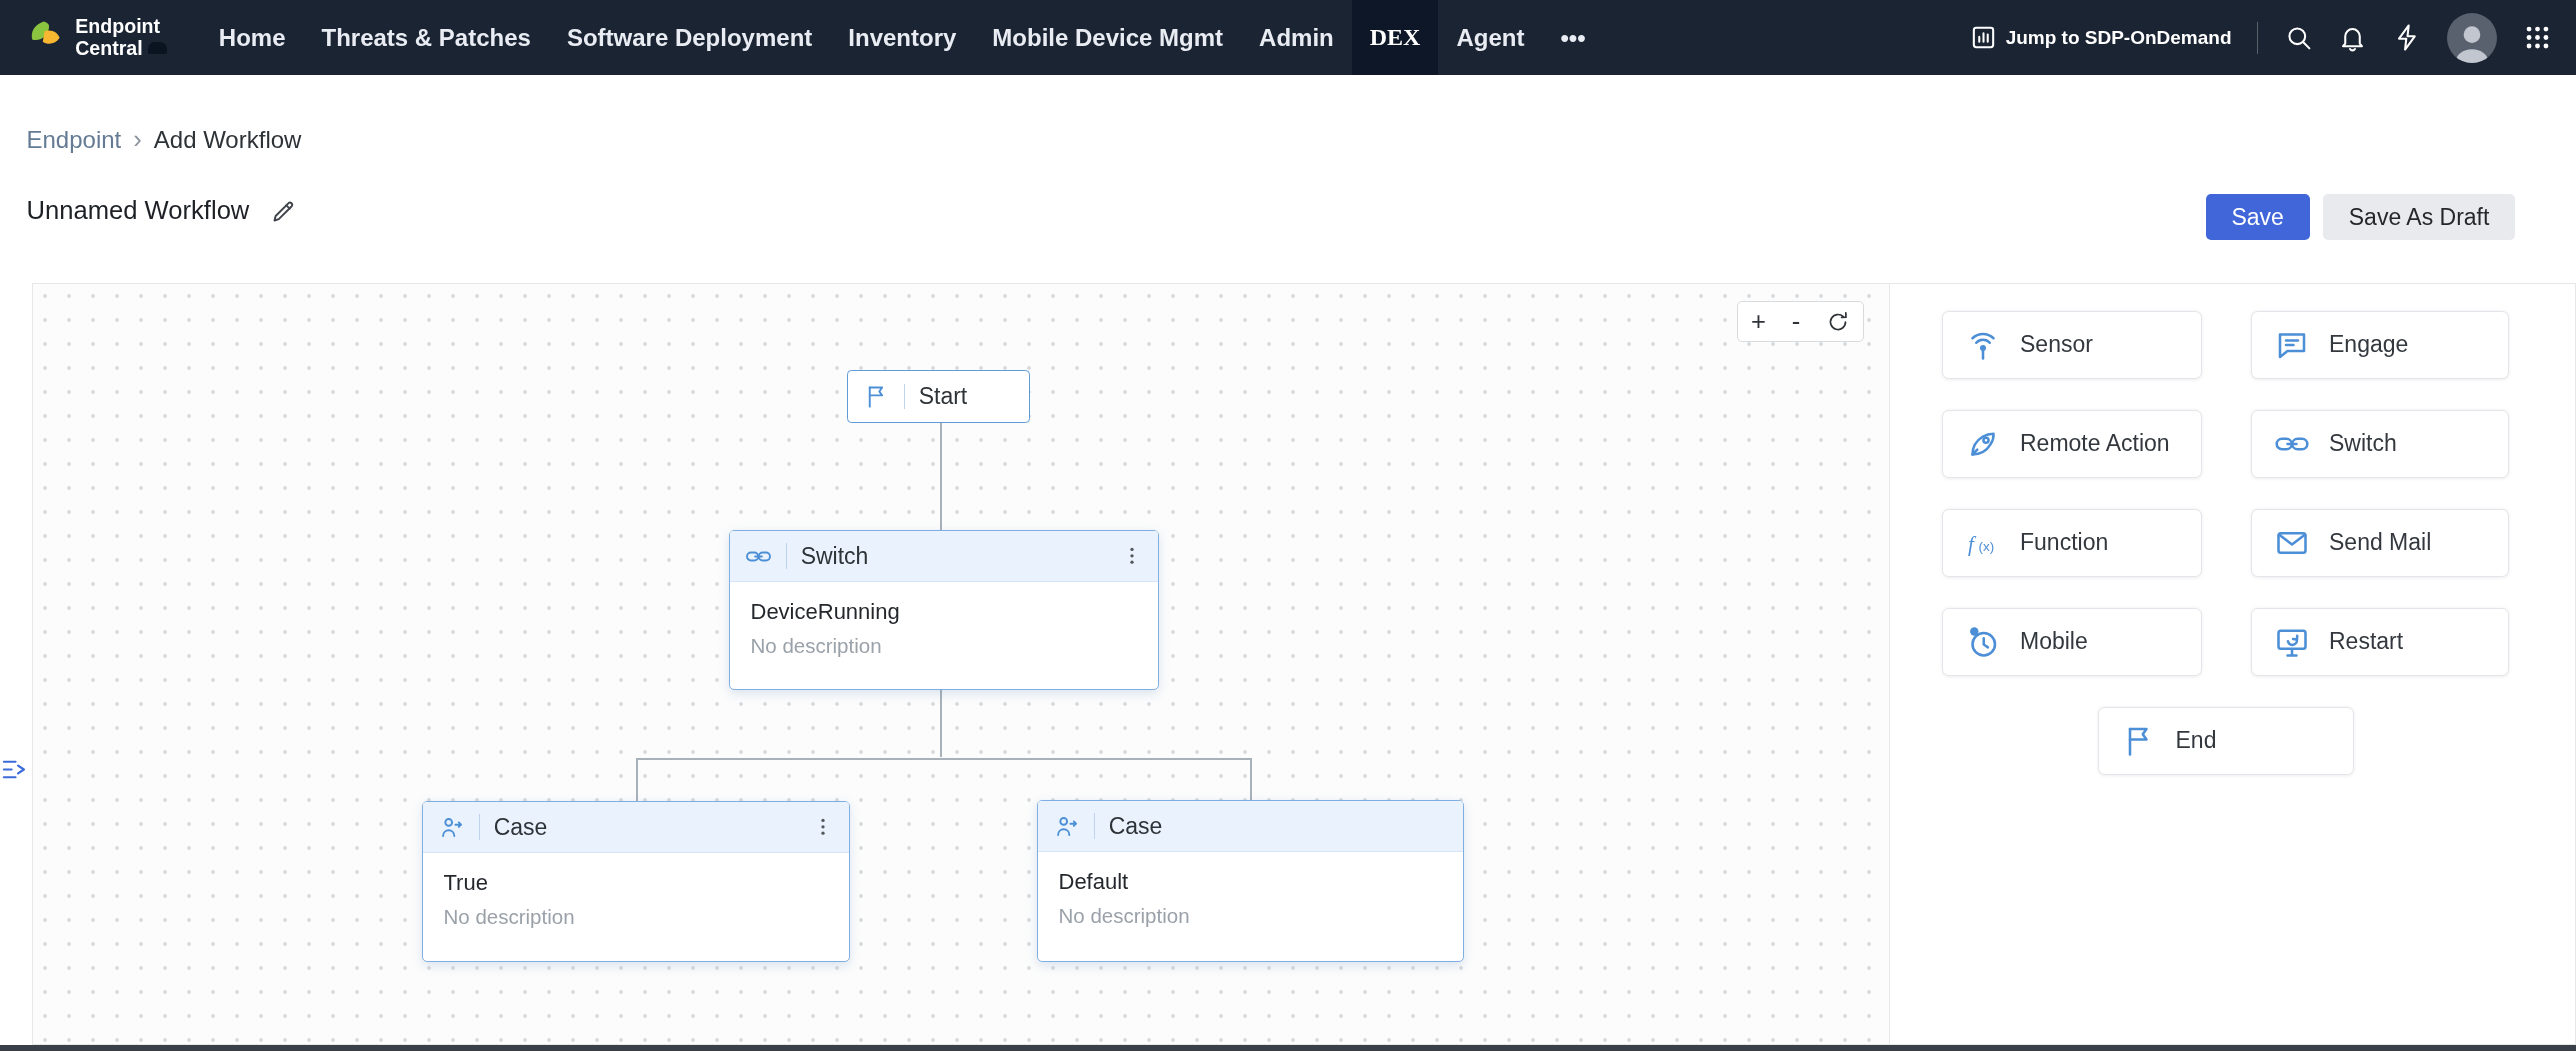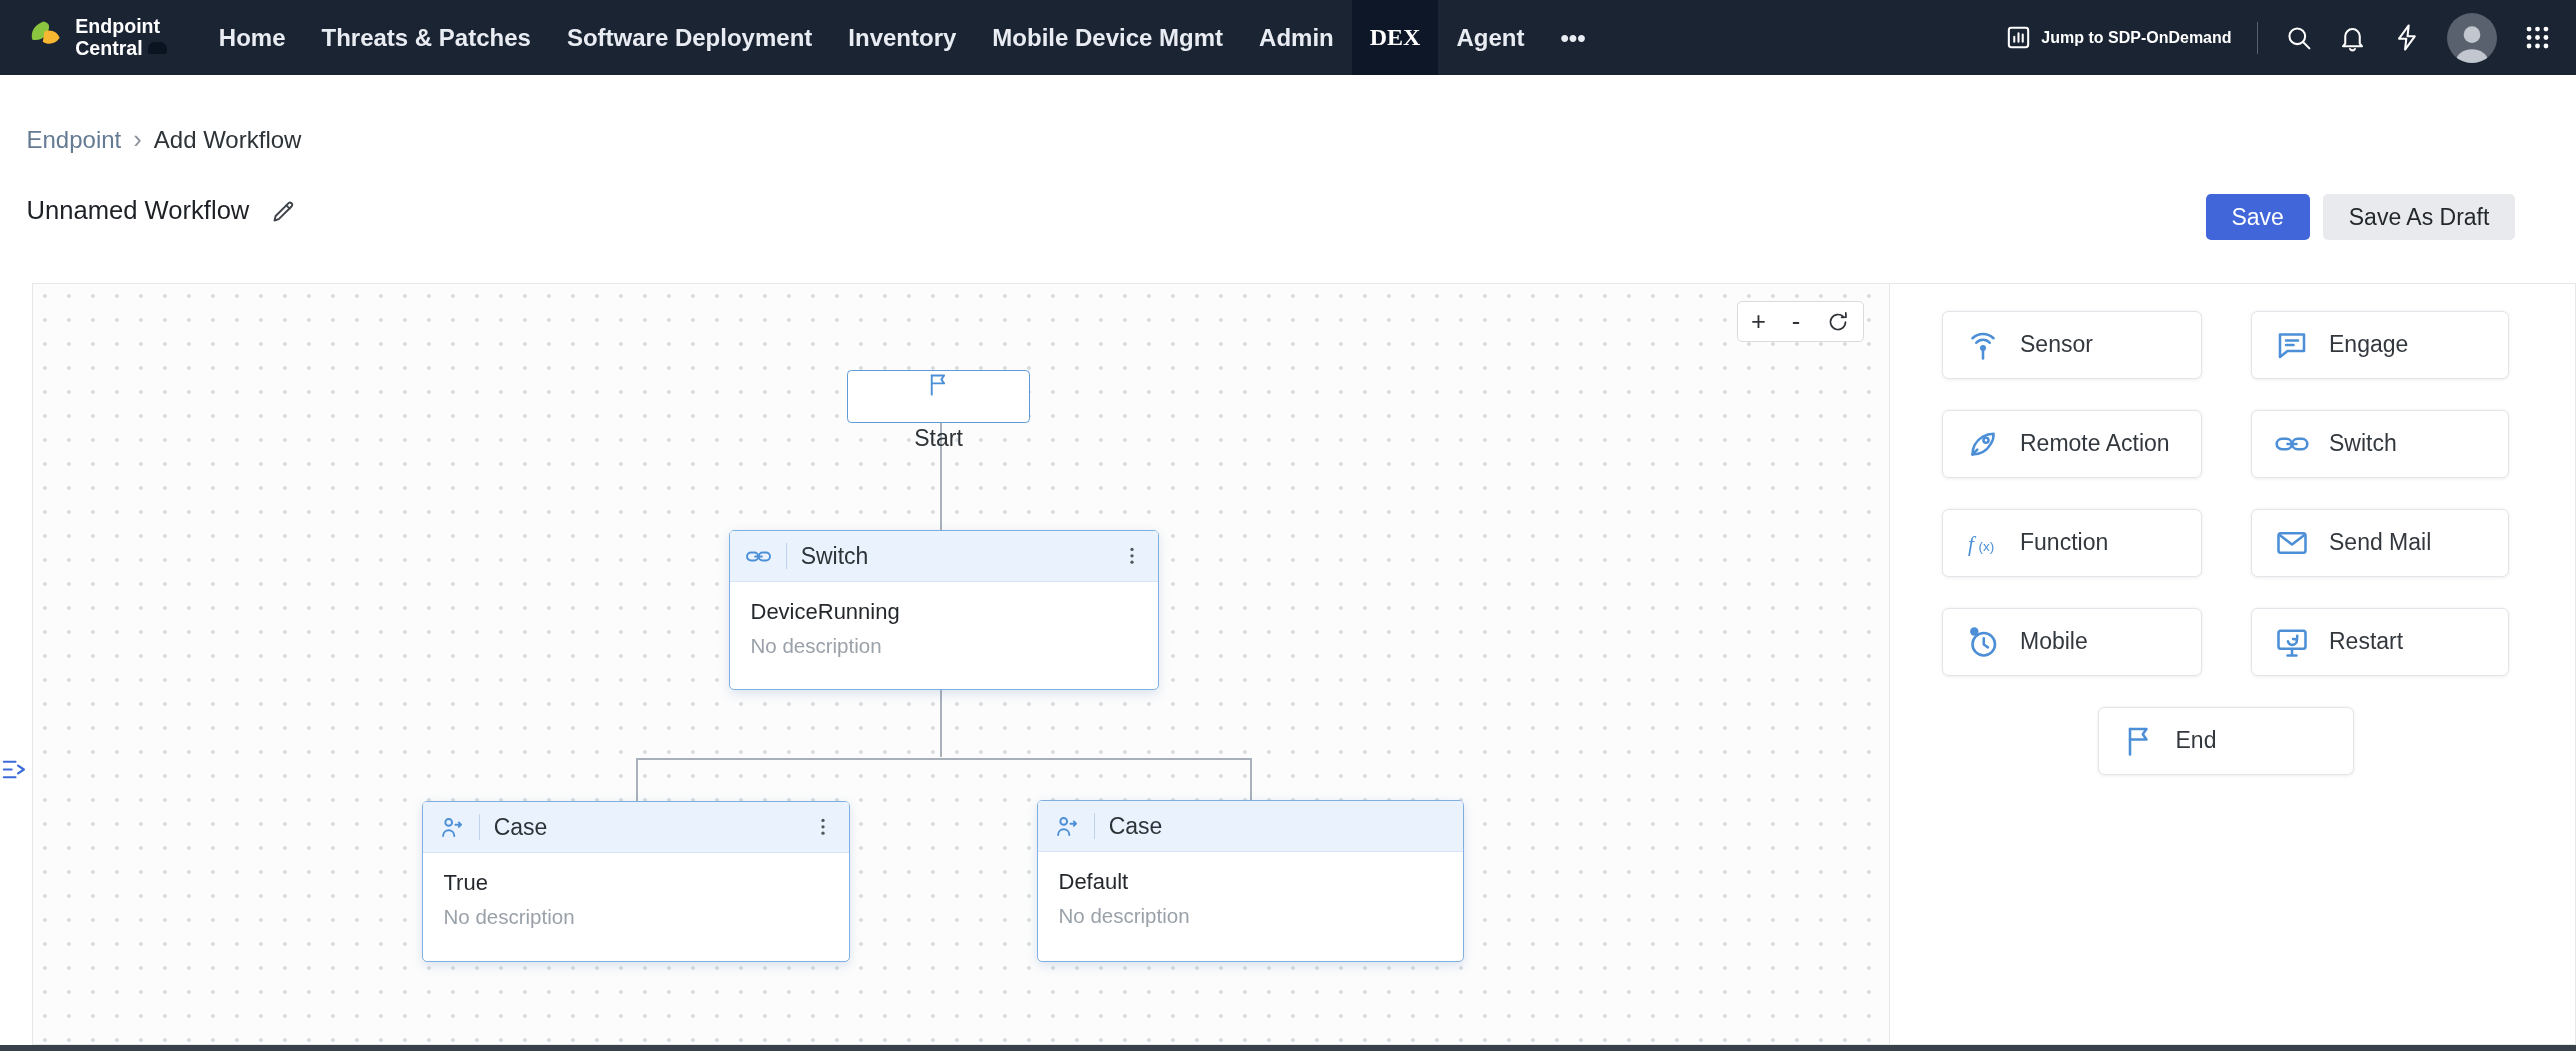--- a/index.html
+++ b/index.html
@@ -19,21 +19,21 @@
   .logo-text{font-size:19.6px;font-weight:700;line-height:1.1;color:#fff;display:flex;flex-direction:column;}
   .logo-line2{display:flex;align-items:center;gap:5.1px;}
   .logo-cloud{width:19px;height:12px;background:#0A1320;border-radius:6.8px 6.8px 2.6px 2.6px;display:inline-block;}
   .nav{display:flex;align-items:stretch;}
   .nav-item{
     display:flex;align-items:center;padding:0 18px;font-size:24px;font-weight:600;
     color:#E9EDF3;cursor:pointer;white-space:nowrap;
   }
   .nav-item.active{background:#0D1727;color:#fff;font-family:Liberation Serif, serif;}
   .topbar-right{margin-left:auto;display:flex;align-items:center;gap:25.6px;padding-right:24px;}
-  .jump{display:flex;align-items:center;gap:8px;font-size:16px;font-weight:600;color:#fff;cursor:pointer;white-space:nowrap;}
+  .jump{display:flex;align-items:center;gap:8px;font-size:19px;font-weight:600;color:#fff;cursor:pointer;white-space:nowrap;}
   .tb-divider{width:0.9px;height:32px;background:rgba(255,255,255,.28);}
   .tb-icon{width:29px;height:29px;color:#fff;cursor:pointer;flex:0 0 auto;}
   .avatar{width:50px;height:50px;border-radius:50%;background:#59616e;overflow:hidden;cursor:pointer;position:relative;flex:0 0 auto;}
   .avatar svg{position:absolute;left:0;top:5.1px;width:50px;height:50px;}
   
   .breadcrumb{position:absolute;left:26.5px;top:125px;display:flex;align-items:center;gap:12px;font-size:24px;}
   .crumb-link{color:#647B93;cursor:pointer;}
   .crumb-sep{color:#8b949e;font-size:25.6px;}
   .crumb-current{color:#2E3338;font-weight:500;}
   .titlebar-title{position:absolute;left:26.5px;top:196px;display:flex;align-items:flex-end;gap:20.5px;}
@@ -57,21 +57,21 @@
     position:absolute;left:1704px;top:17px;width:125px;height:39px;background:#fff;
     border:0.9px solid #D8DBDE;border-radius:5.1px;display:flex;align-items:center;
     justify-content:space-around;z-index:5;
   }
   .zoom-btn{font-size:25.6px;color:#2F3338;cursor:pointer;line-height:1;user-select:none;}
   .zoom-refresh{width:24px;height:24px;color:#2F3338;cursor:pointer;}
   .cline{position:absolute;background:#A8B0BA;}
   
   .node{
     position:absolute;background:#fff;border:1.7px solid #7FAEE3;border-radius:5.1px;
-    box-shadow:0 3.4px 10.2px rgba(70,120,180,.18);box-sizing:border-box;cursor:pointer;flex-direction:column;
+    box-shadow:0 3.4px 10.2px rgba(70,120,180,.18);box-sizing:border-box;cursor:pointer;
   }
   .node-start{
     left:814px;top:86px;width:183px;height:53px;border:1.7px solid #5E9AD8;border-radius:4.3px;
     display:flex;align-items:center;gap:13.7px;padding:0 15.4px;box-shadow:none;
   }
   .node-header{
     height:50px;background:#EAF3FD;display:flex;align-items:center;gap:13.7px;
     padding:0 15.4px;border-bottom:0.9px solid #D5E5F7;border-radius:3.4px 3.4px 0 0;
   }
   .node-title{font-size:23px;color:#2E3338;font-weight:500;}

